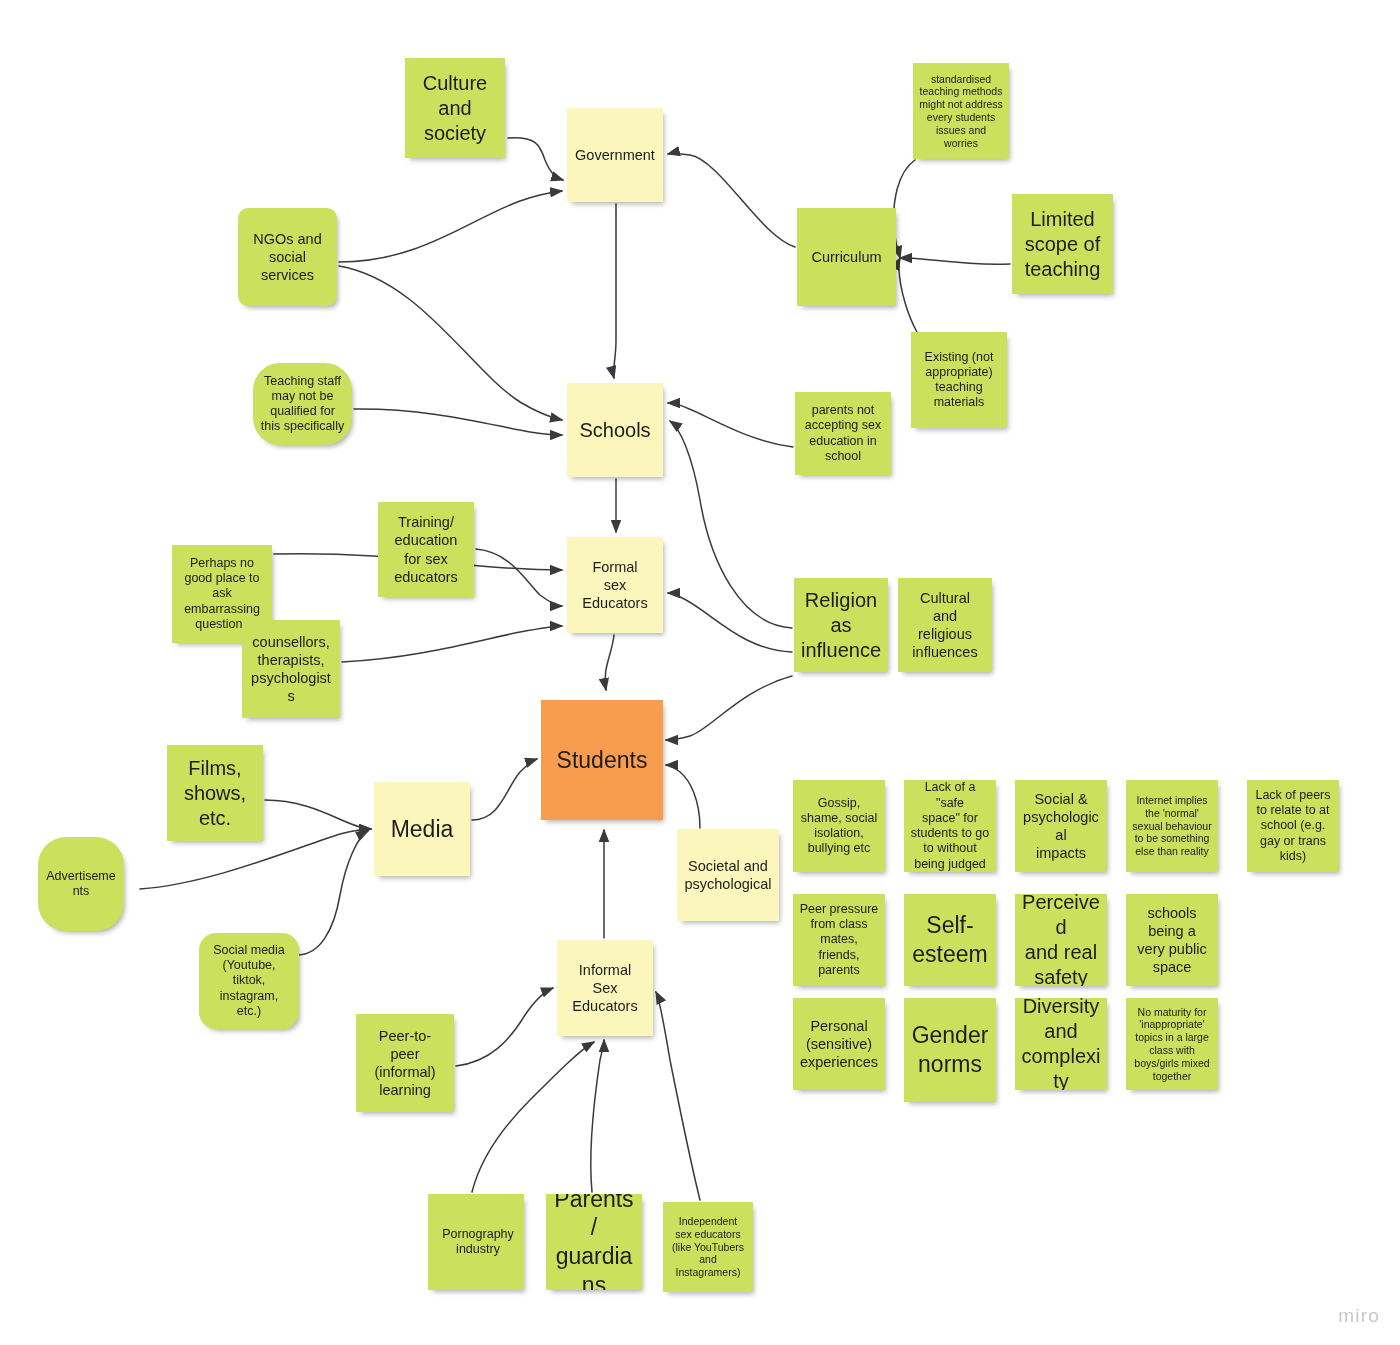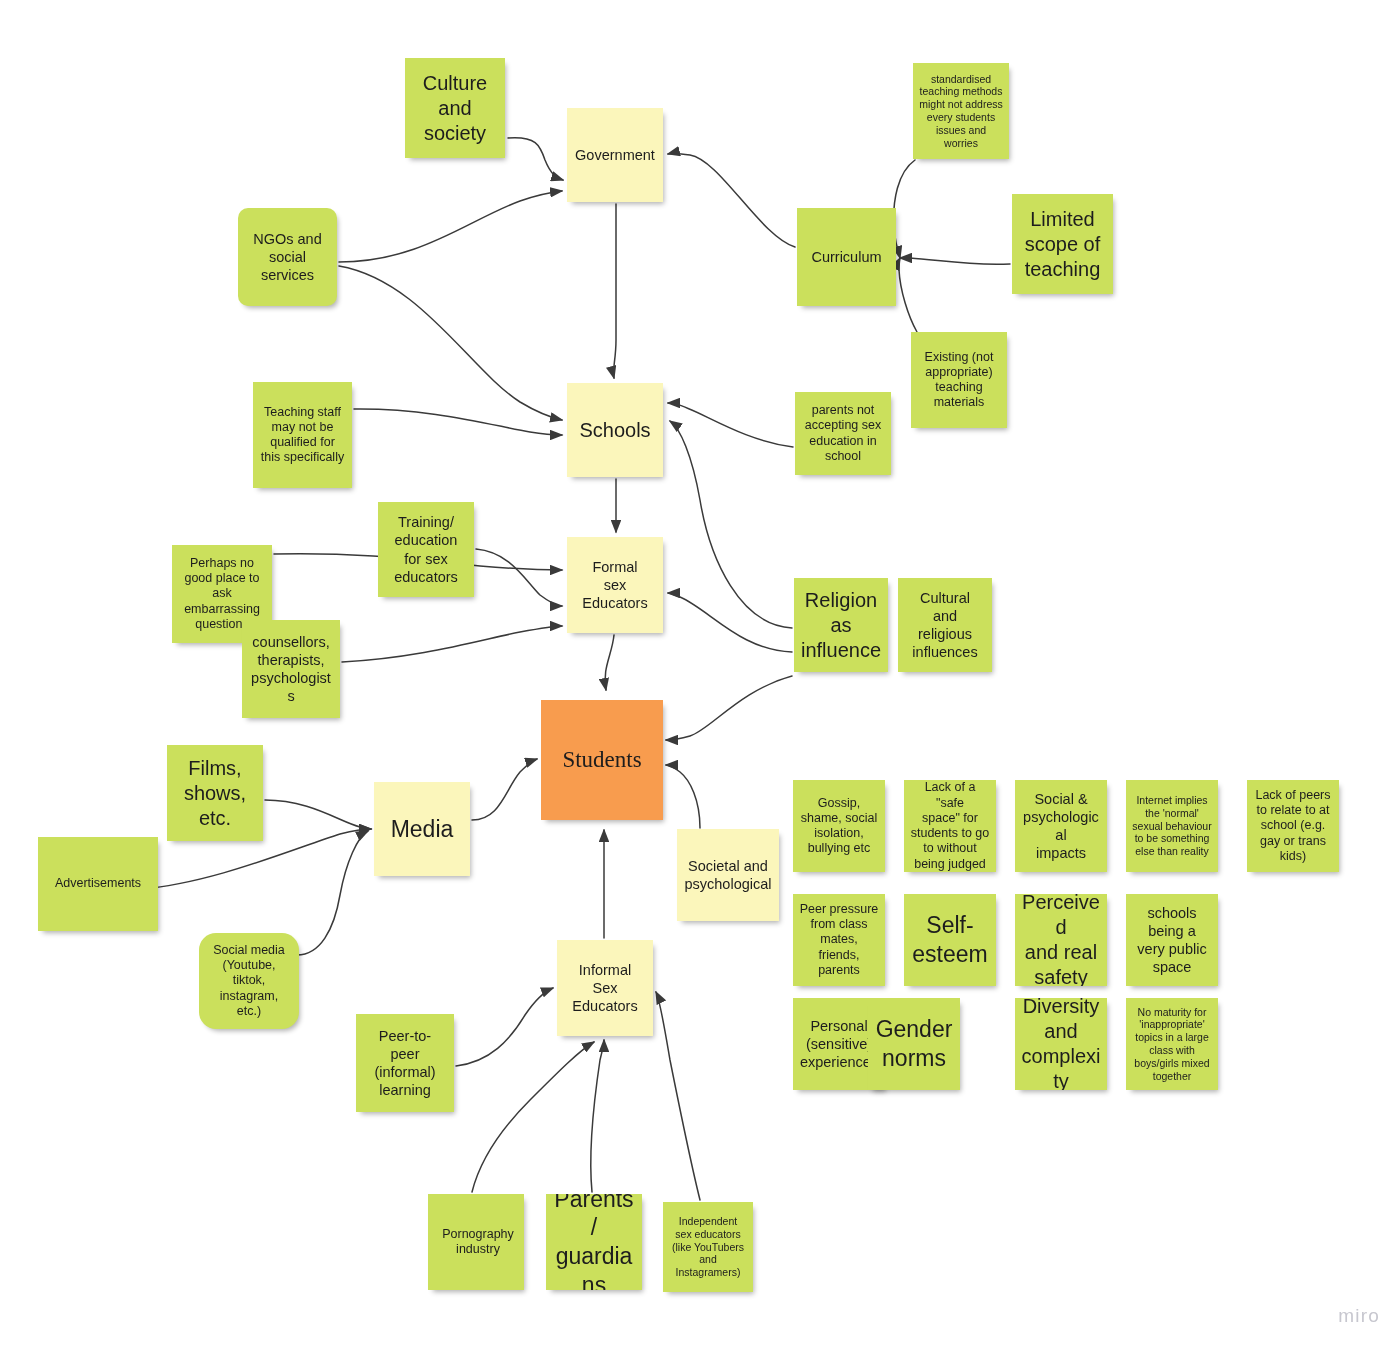--- a/index.html
+++ b/index.html
@@ -138,21 +138,21 @@
       </div>
       <div class="note green fs-med" style="left: 797px; top: 208px; width: 99px; height: 98px;">
         <span>Curriculum</span>
       </div>
       <div class="note green fs-small" style="left: 911px; top: 332px; width: 96px; height: 96px;">
         <span>Existing (not
 appropriate)
 teaching
 materials</span>
       </div>
-      <div class="note green fs-small" style="left: 253px; top: 382px; width: 99px; height: 106px;">
+      <div class="note green fs-small" style="left: 253px; top: 363px; width: 99px; height: 82px; border-radius: 27px;">
         <span>Teaching staff
 may not be
 qualified for
 this specifically</span>
       </div>
       <div class="note yellow fs-big" style="left: 567px; top: 383px; width: 96px; height: 94px;">
         <span>Schools</span>
       </div>
       <div class="note green fs-small" style="left: 795px; top: 392px; width: 96px; height: 83px;">
         <span>parents not
@@ -187,21 +187,21 @@
         <span>Cultural
 and
 religious
 influences</span>
       </div>
       <div class="note green fs-med" style="left: 242px; top: 620px; width: 98px; height: 98px;">
         <span>counsellors,
 therapists,
 psychologists</span>
       </div>
-      <div class="note orange fs-huge" style="left: 541px; top: 700px; width: 122px; height: 120px; font-family: Liberation Serif, serif;">
+      <div class="note orange fs-huge" style="left: 541px; top: 700px; width: 122px; height: 120px;">
         <span>Students</span>
       </div>
       <div class="note green fs-big" style="left: 167px; top: 745px; width: 96px; height: 96px;">
         <span>Films,
 shows,
 etc.</span>
       </div>
       <div class="note green fs-small" style="left: 793px; top: 780px; width: 92px; height: 92px;">
         <span>Gossip,
 shame, social
@@ -230,21 +230,21 @@
       <div class="note green fs-small" style="left: 1247px; top: 780px; width: 92px; height: 92px;">
         <span>Lack of peers
 to relate to at
 school (e.g.
 gay or trans
 kids)</span>
       </div>
       <div class="note yellow fs-huge" style="left: 374px; top: 782px; width: 96px; height: 94px;">
         <span>Media</span>
       </div>
-      <div class="note green fs-small" style="left: 38px; top: 837px; width: 120px; height: 94px;">
+      <div class="note green fs-small" style="left: 38px; top: 837px; width: 86px; height: 94px; border-radius: 28px;">
         <span>Advertisements</span>
       </div>
       <div class="note yellow fs-med" style="left: 677px; top: 829px; width: 102px; height: 92px;">
         <span>Societal and
 psychological</span>
       </div>
       <div class="note green fs-small" style="left: 793px; top: 894px; width: 92px; height: 92px;">
         <span>Peer pressure
 from class
 mates, friends,
@@ -275,21 +275,21 @@
       <div class="note yellow fs-med" style="left: 557px; top: 940px; width: 96px; height: 96px;">
         <span>Informal
 Sex
 Educators</span>
       </div>
       <div class="note green fs-med" style="left: 793px; top: 998px; width: 92px; height: 92px;">
         <span>Personal
 (sensitive)
 experiences</span>
       </div>
-      <div class="note green fs-huge" style="left: 868px; top: 998px; width: 92px; height: 92px;">
+      <div class="note green fs-huge" style="left: 904px; top: 998px; width: 92px; height: 104px;">
         <span>Gender
 norms</span>
       </div>
       <div class="note green fs-big" style="left: 1015px; top: 998px; width: 92px; height: 92px;">
         <span>Diversity
 and
 complexity</span>
       </div>
       <div class="note green fs-tiny" style="left: 1126px; top: 998px; width: 92px; height: 92px;">
         <span>No maturity for

